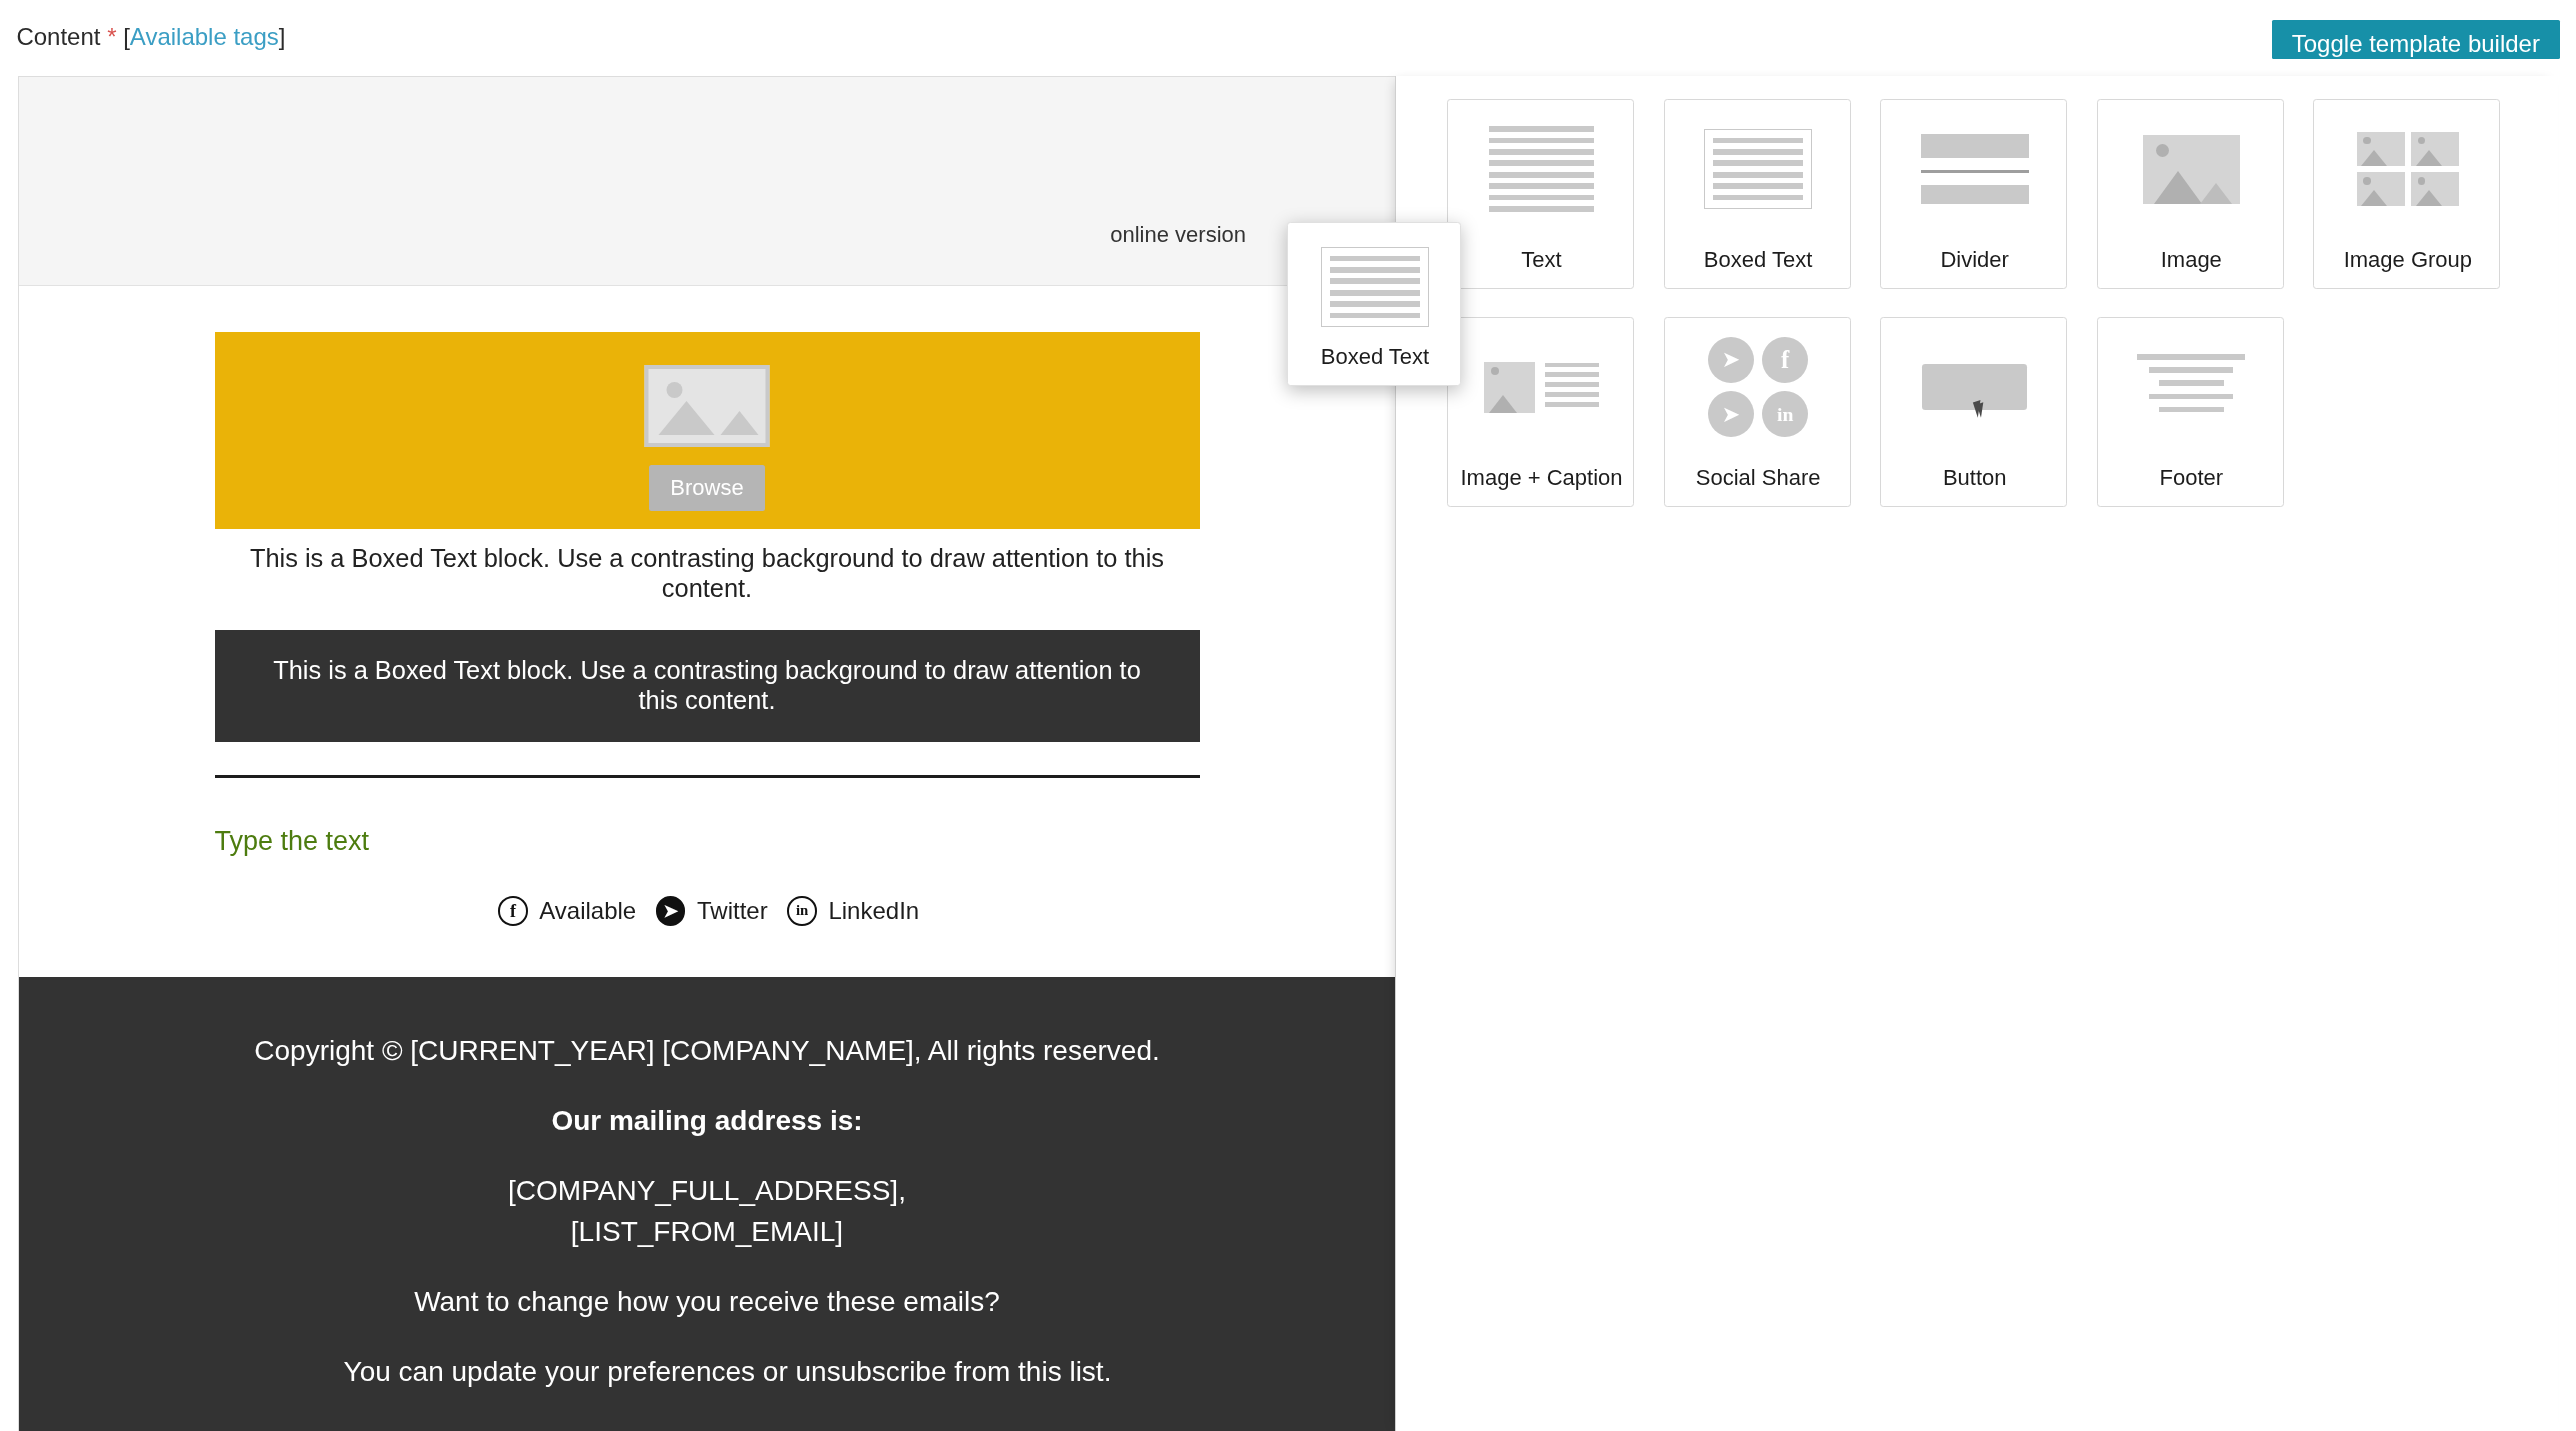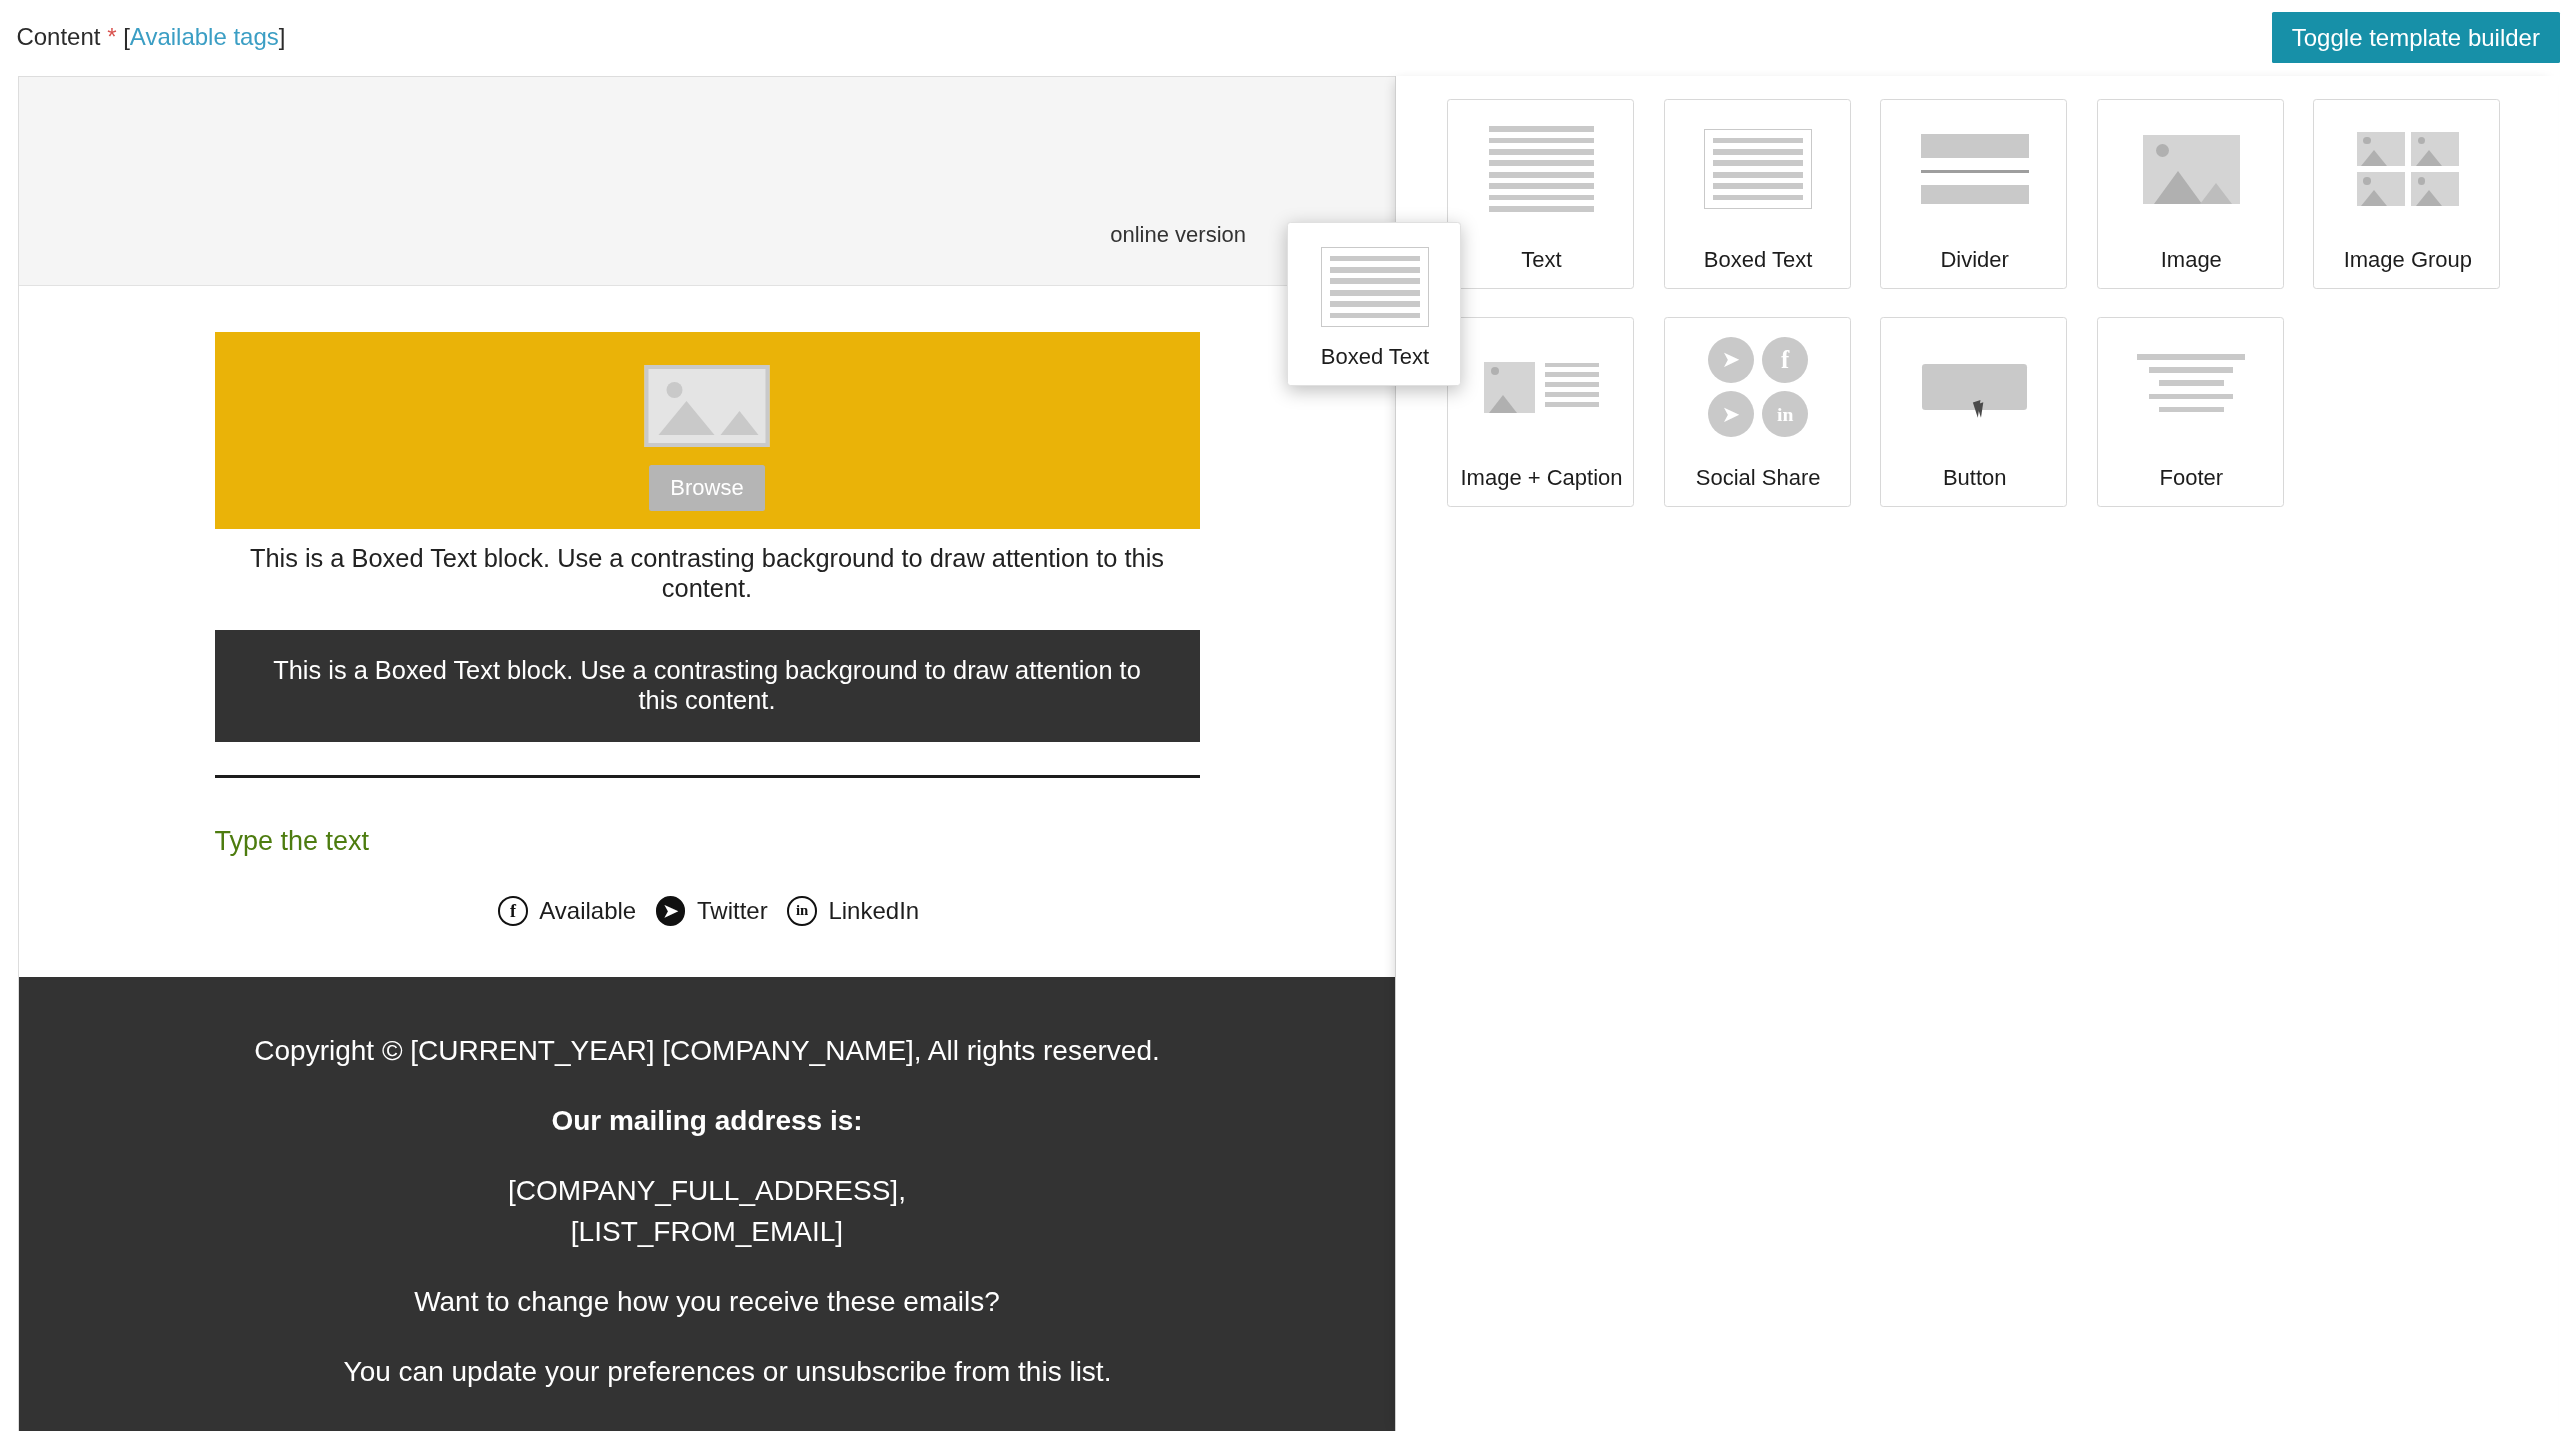--- a/index.html
+++ b/index.html
@@ -34,31 +34,31 @@
   .req-star { color: #d9534f; }
   .tags-link {
     color: #3b9ec4;
     text-decoration: none;
     cursor: pointer;
   }
   .bracket { color: #2b2b2b; }
 
   .toggle-builder-btn {
     position: absolute;
-    right: 16.4px; top: 12px;
+    right: 16.4px; top: 20px;
     background: #1790a8;
     color: #ffffff;
     border: none;
     font-size: 24px;
     font-family: "Liberation Sans", sans-serif;
     padding: 11.5px 19.7px;
     cursor: pointer;
     border-radius: 1.6px;
     line-height: 1;
-    height: 51px;
+    height: 39px;
   }
 
   
   .panes {
     position: absolute;
     left: 0; top: 76px;
     width: 2292px;
     height: 1356px;
   }
 

